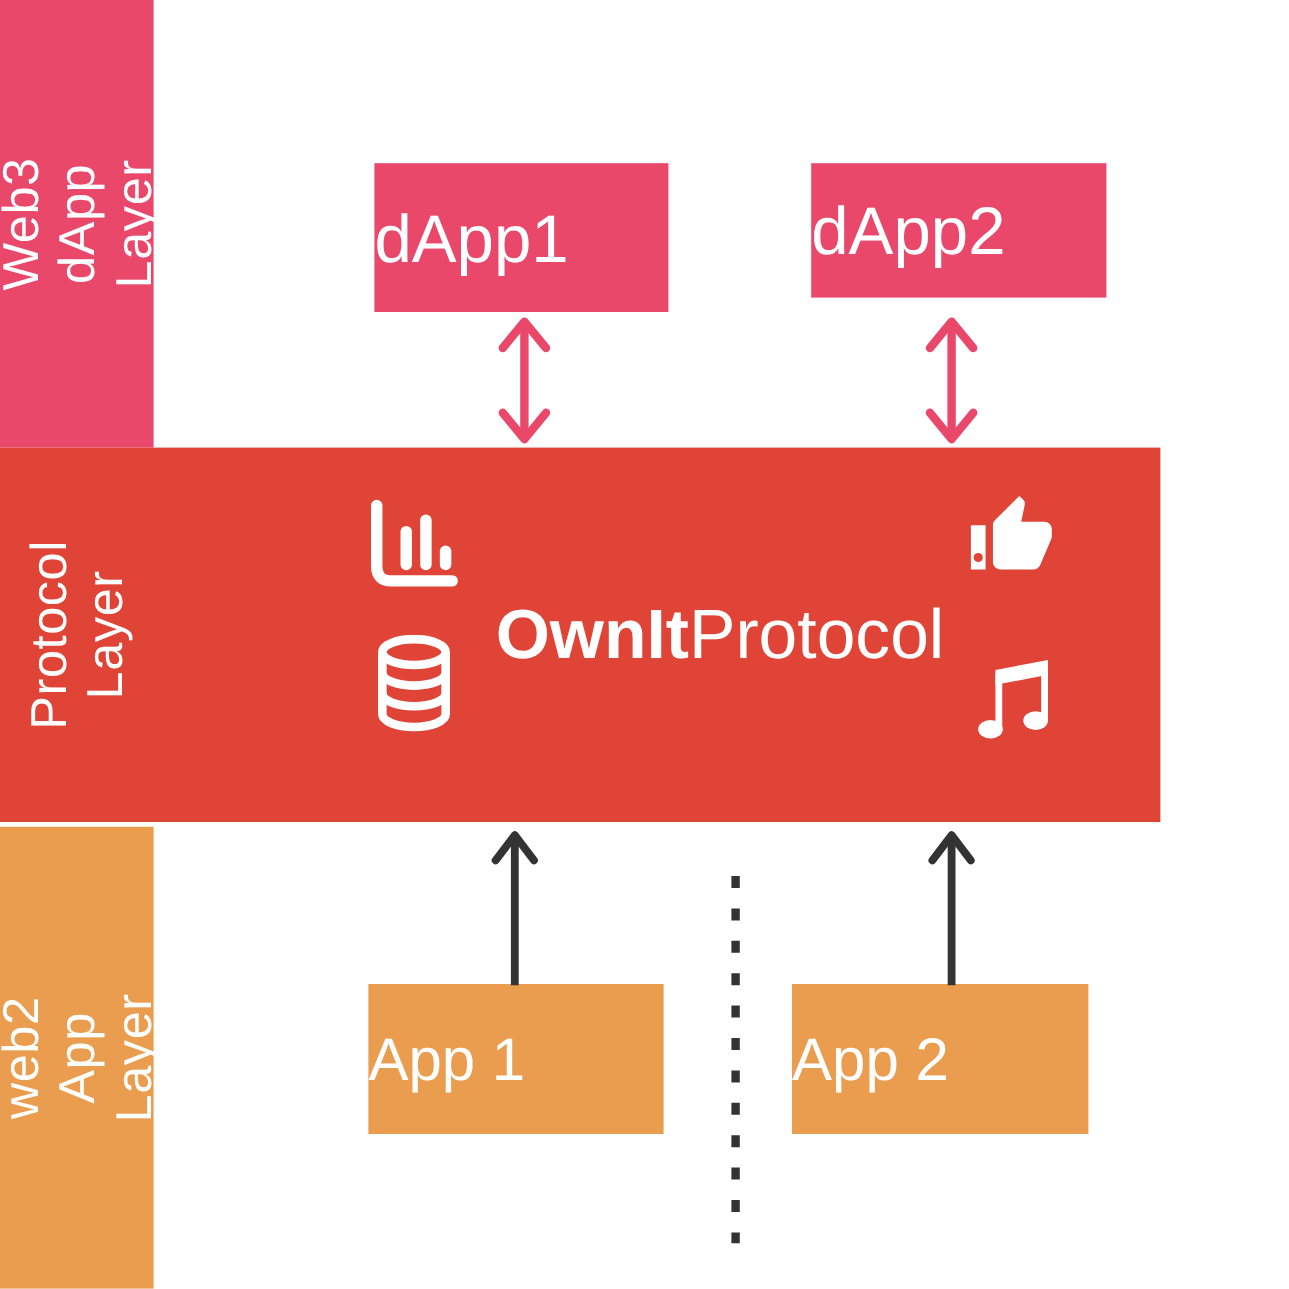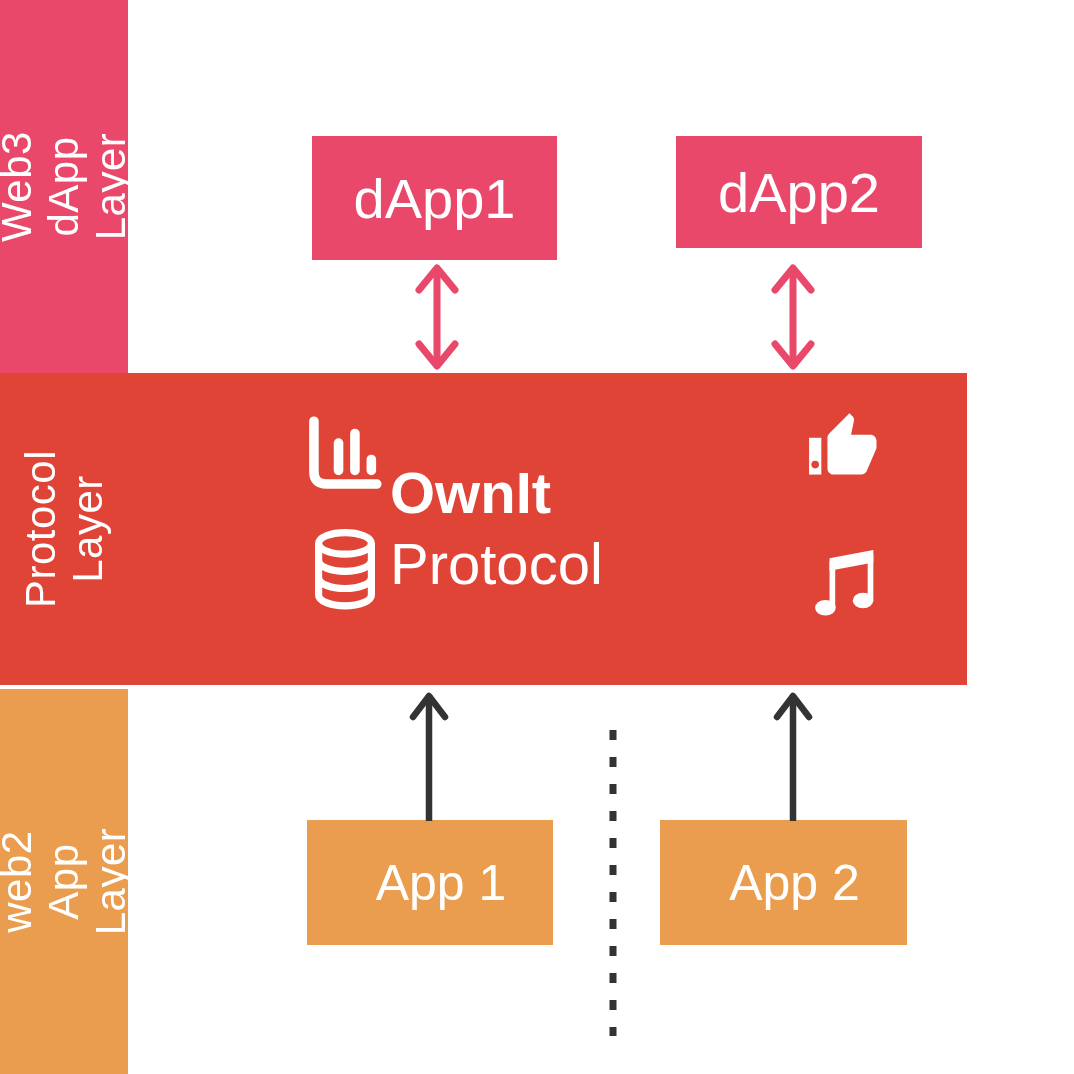--- a/index.html
+++ b/index.html
@@ -22,31 +22,31 @@
 
   
   .vlabel-box{position:absolute;display:flex;align-items:center;justify-content:center;}
   .vlabel{display:inline-block;transform:rotate(-90deg);white-space:pre-line;text-align:center;
           font-size:42px;line-height:1.12;color:var(--text);font-weight:400;letter-spacing:0.5px;}
   .vbox-web3{left:0;top:0;width:128px;height:373px;}
   .vbox-protocol{left:0;top:0;width:128px;height:312px;}
   .vbox-web2{left:0;top:0;width:128px;height:385px;}
 
   
-  .node{position:absolute;display:flex;align-items:center;justify-content:center;color:var(--text);}
+  .node{position:absolute;display:flex;align-items:center;justify-content:flex-start;color:var(--text);}
   .node-dapp{background:var(--pink);font-size:56px;}
-  .node-app{background:var(--orange);font-size:50px;padding-left:22px;}
+  .node-app{background:var(--orange);font-size:50px;}
   .dapp1{left:312px;top:136px;width:245px;height:124px;}
   .dapp2{left:676px;top:136px;width:246px;height:112px;}
   .app1{left:307px;top:820px;width:246px;height:125px;}
   .app2{left:660px;top:820px;width:247px;height:125px;}
 
   
   .protocol-title{position:absolute;left:390px;top:0;width:420px;height:312px;
-    display:flex;flex-direction:column;justify-content:center;color:var(--text);}
+    display:flex;align-items:center;justify-content:center;color:var(--text);}
   .protocol-title .t1{font-size:58px;font-weight:700;line-height:1.22;}
   .protocol-title .t2{font-size:58px;font-weight:400;line-height:1.22;}
 
   
   .icon{position:absolute;color:var(--text);}
   .icon-chart{left:303px;top:40px;}
   .icon-db{left:309px;top:156px;}
   .icon-thumb{left:806px;top:37px;}
   .icon-music{left:812px;top:176px;}
 

